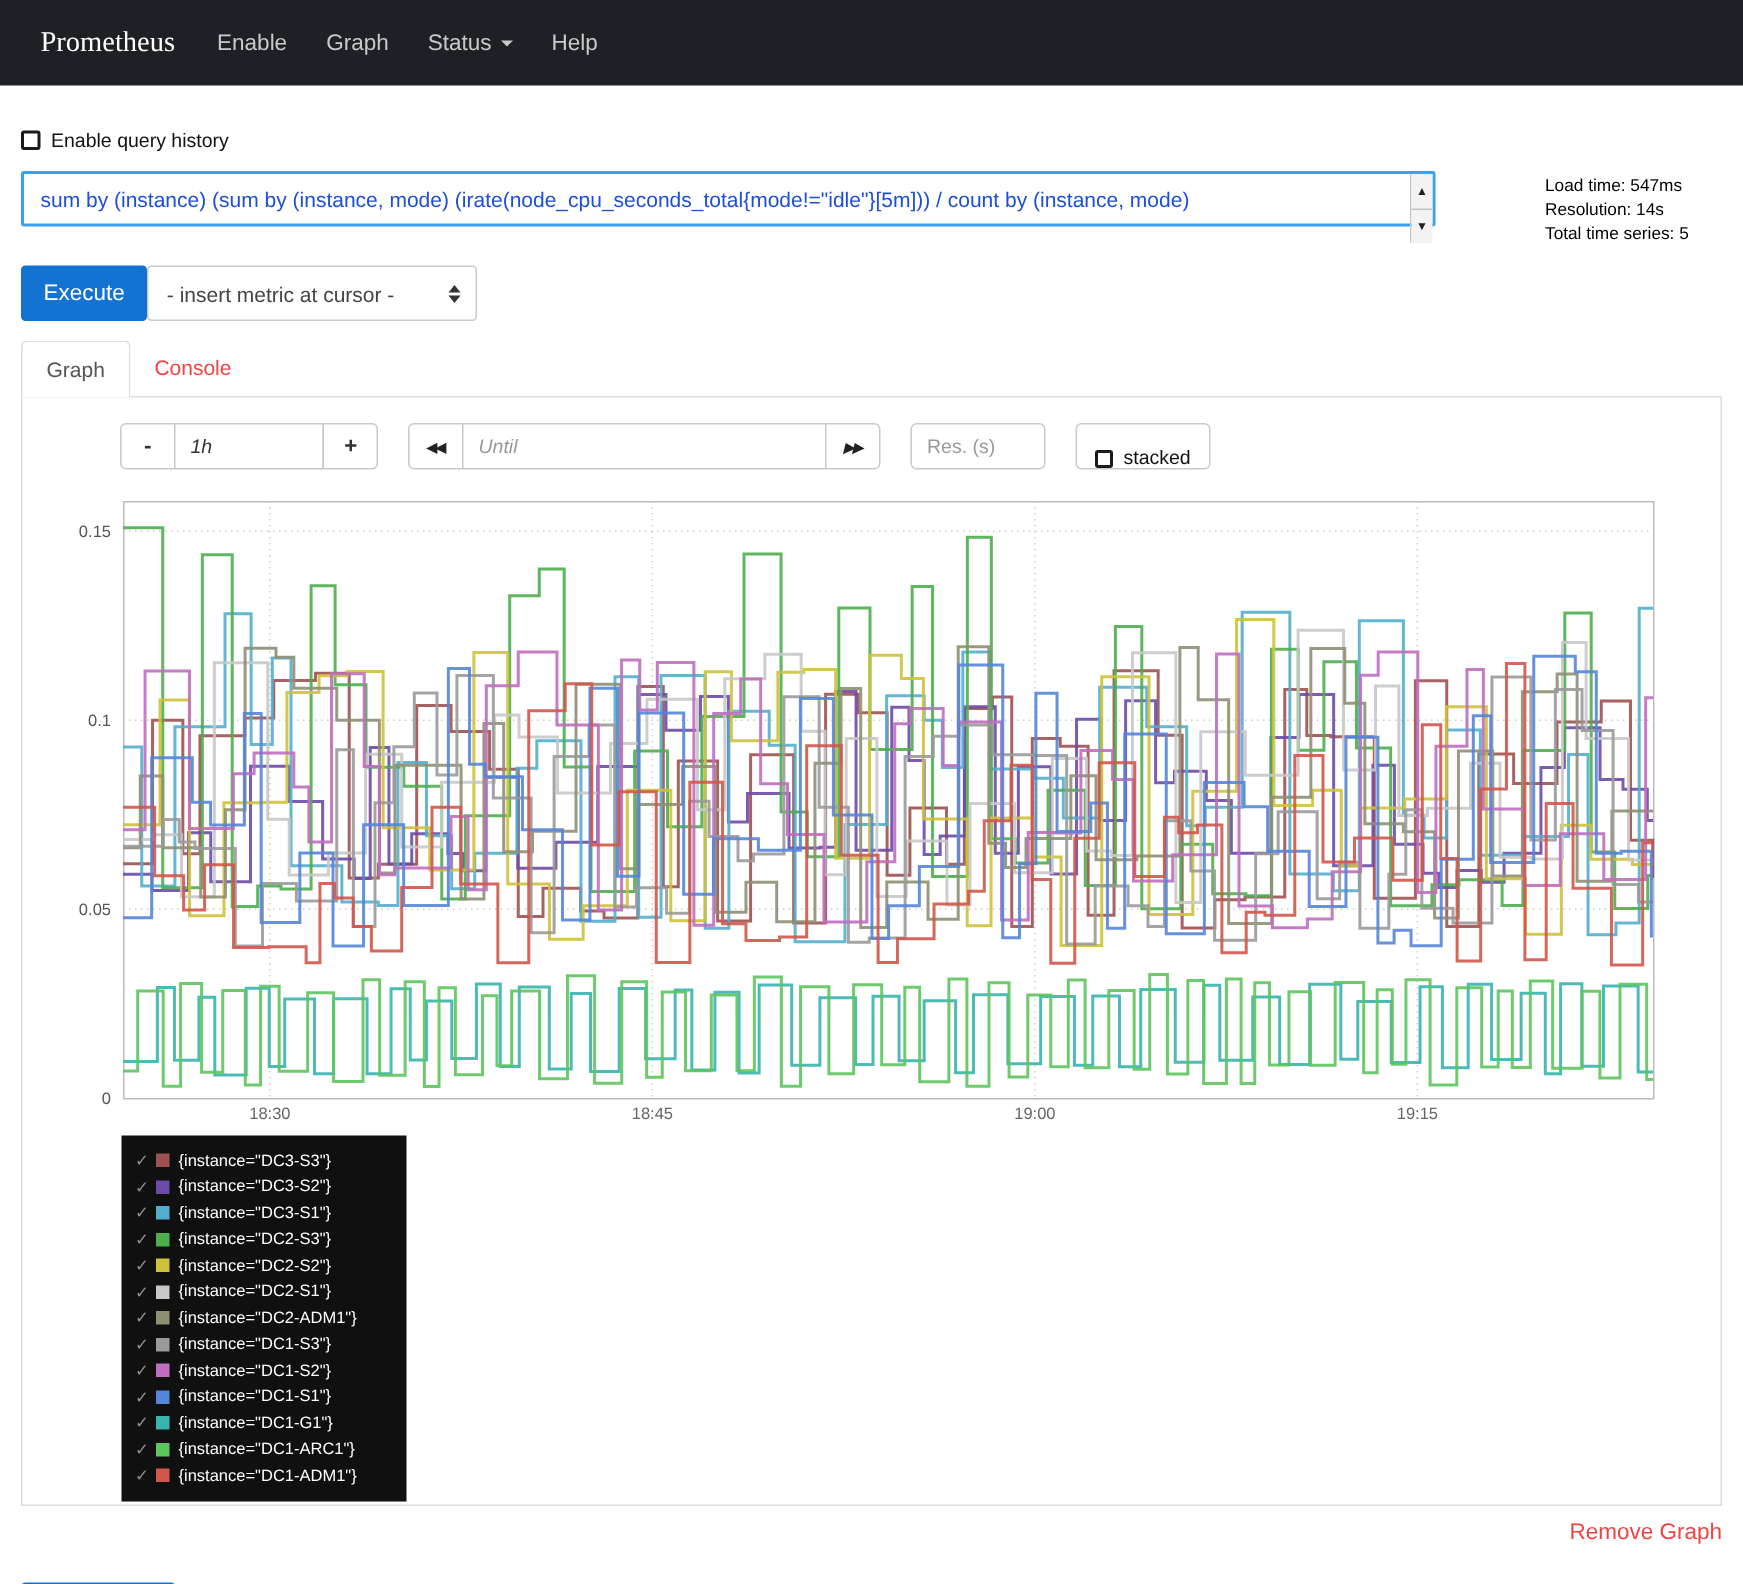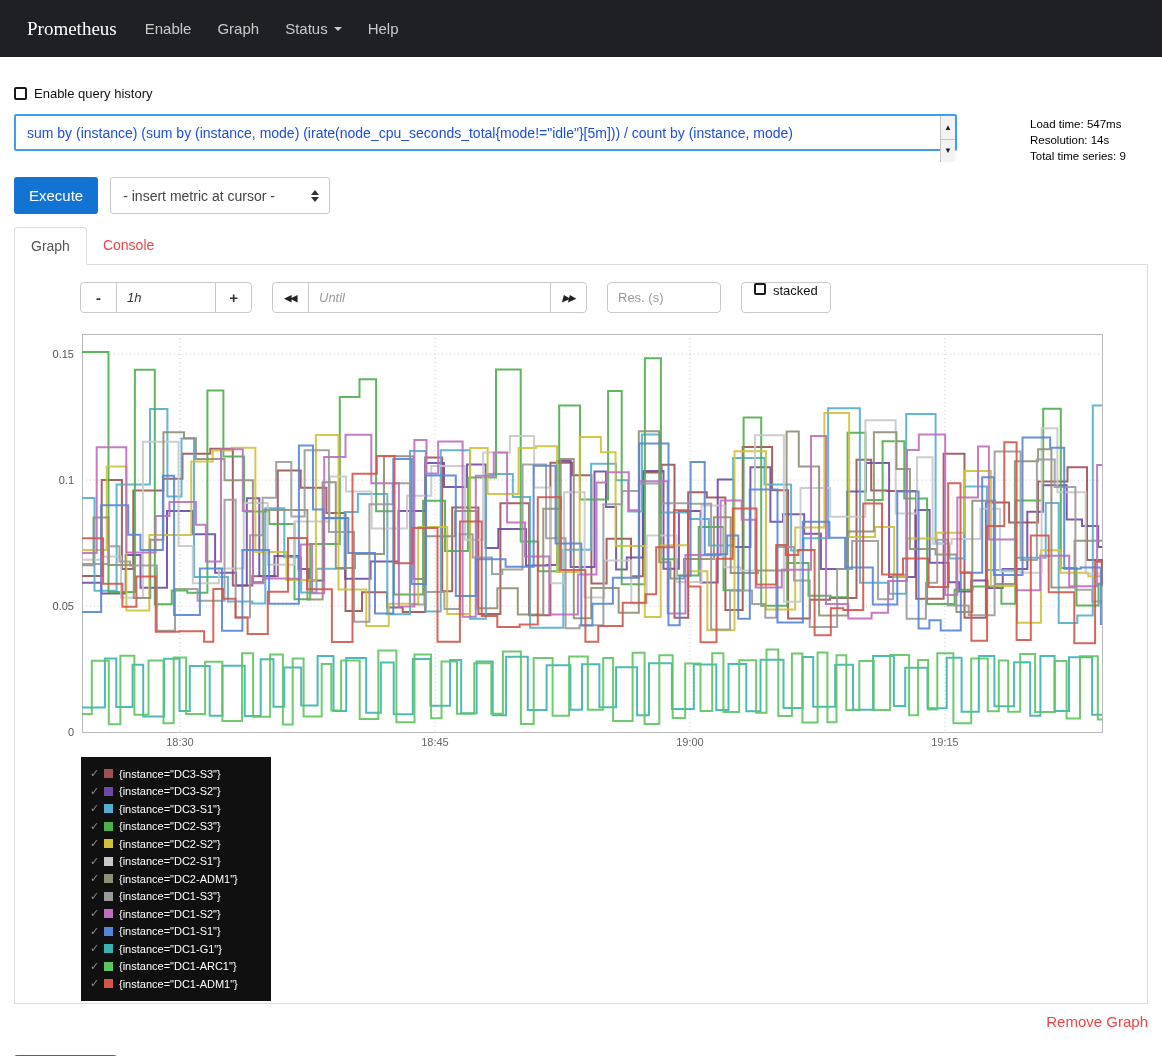--- a/index.html
+++ b/index.html
@@ -24,21 +24,21 @@
   .expr-wrap { position:relative; width:943px; }
   .expr { width:943px; height:37px; border:2px solid #3b9ff2; border-radius:2px; padding:9px 26px 8px 11px;
           font-family:"Liberation Sans", sans-serif; font-size:14px; color:#1d4ed8; resize:none; overflow:hidden;
           white-space:pre; outline:none; display:block; }
   .spinner { position:absolute; right:2px; top:2px; bottom:2px; width:15px; display:flex; flex-direction:column; border-left:1px solid #c5c5c5; }
   .spin-btn { flex:1; background:#f3f3f3; display:flex; align-items:center; justify-content:center; font-size:8px; color:#222; cursor:pointer; border-bottom:1px solid #c5c5c5; }
   .spin-btn:last-child { border-bottom:none; }
   .stats { margin-left:auto; width:118px; font-size:11.5px; line-height:16px; color:#000; padding-top:2px; }
 
   
-  .exec-row { margin-top:13px; display:flex; gap:12px; }
+  .exec-row { margin-top:13px; display:flex; gap:0; }
   .btn-primary { background:#1273d2; color:#fff; border:none; border-radius:3px; height:37px; padding:0 15px; font-size:15px; font-family:inherit; cursor:pointer; }
   .metric-select { width:220px; height:37px; border:1px solid #c9c9c9; border-radius:3px; background:#fff; display:flex; align-items:center; justify-content:space-between; padding:0 10px 0 12px; font-size:14px; color:#444; cursor:pointer; }
   .updown { display:flex; flex-direction:column; gap:2px; align-items:center; }
   .tri-up { width:0;height:0;border-left:4px solid transparent;border-right:4px solid transparent;border-bottom:5px solid #333; }
   .tri-dn { width:0;height:0;border-left:4px solid transparent;border-right:4px solid transparent;border-top:5px solid #333; }
 
   
   .tabbar { margin-top:13px; display:flex; border-bottom:1px solid #ddd; }
   .tab { padding:10px 16px; font-size:14px; cursor:pointer; }
   .tab.active { background:#fff; border:1px solid #ddd; border-bottom:1px solid #fff; border-radius:4px 4px 0 0; margin-bottom:-1px; color:#555; }
@@ -50,25 +50,25 @@
   .group { display:flex; }
   .ctl { height:31px; border:1px solid #c9c9c9; background:#fff; font-size:13px; color:#333;
          display:flex; align-items:center; justify-content:center; font-family:inherit; }
   .group .ctl + .ctl { margin-left:-1px;font-style:italic; }
   .group .ctl:first-child { border-radius:4px 0 0 4px; }
   .group .ctl:last-child { border-radius:0 4px 4px 0; }
   .btn-step { width:37px; font-weight:bold; font-size:15px; cursor:pointer; }
   input.ctl { justify-content:flex-start; padding:0 10px; outline:none; }
   .range-input { width:100px; }
   .until-input { width:243px; }
-  .res-input { width:114px; margin-left:20px; border-radius:4px; }
+  .res-input { width:90px; margin-left:20px; border-radius:4px; }
   input::placeholder { color:#999; }
   .grp2 { margin-left:20px; }
   .arrows { font-size:9px; letter-spacing:-1px; color:#222; }
-  .stacked-box { margin-left:20px; height:31px; border:1px solid #c9c9c9; border-radius:4px; display:flex; align-items:flex-start; gap:7px; padding:0 12px; font-size:13px; color:#111; cursor:pointer; }
+  .stacked-box { margin-left:20px; height:31px; border:1px solid #c9c9c9; border-radius:4px; display:flex; align-items:flex-end; gap:7px; padding:0 12px; font-size:13px; color:#111; cursor:pointer; }
   .cbox-sm { width:12px; height:12px; border:2px solid #1a1a1a; border-radius:2px; background:#fff; flex:none; }
 
   
   .chart-wrap { margin-top:21px; }
   svg { display:block; font-family:"Liberation Sans", sans-serif; }
 
   
   .legend { margin:6px 0 0 66px; width:190px; background:#101010; padding:8px 9px; }
   .legend-row { display:flex; align-items:center; height:17.5px; cursor:pointer; }
   .lg-check { color:#8f8f8f; font-size:11px; width:14px; flex:none; }
@@ -111,21 +111,21 @@
     <div class="expr-wrap">
       <textarea class="expr" rows="1" spellcheck="false" style="">sum by (instance) (sum by (instance, mode) (irate(node_cpu_seconds_total{mode!="idle"}[5m])) / count by (instance, mode)</textarea>
       <div class="spinner">
         <div class="spin-btn">▲</div>
         <div class="spin-btn">▼</div>
       </div>
     </div>
     <div class="stats">
       <div>Load time: 547ms</div>
       <div>Resolution: 14s</div>
-      <div>Total time series: 9</div>
+      <div>Total time series: 5</div>
     </div>
   </div>
 
   <div class="exec-row">
     <button class="btn-primary">Execute</button>
     <div class="metric-select">
       <span>- insert metric at cursor -</span>
       <span class="updown">
           <span class="tri-up"></span>
           <span class="tri-dn"></span>

